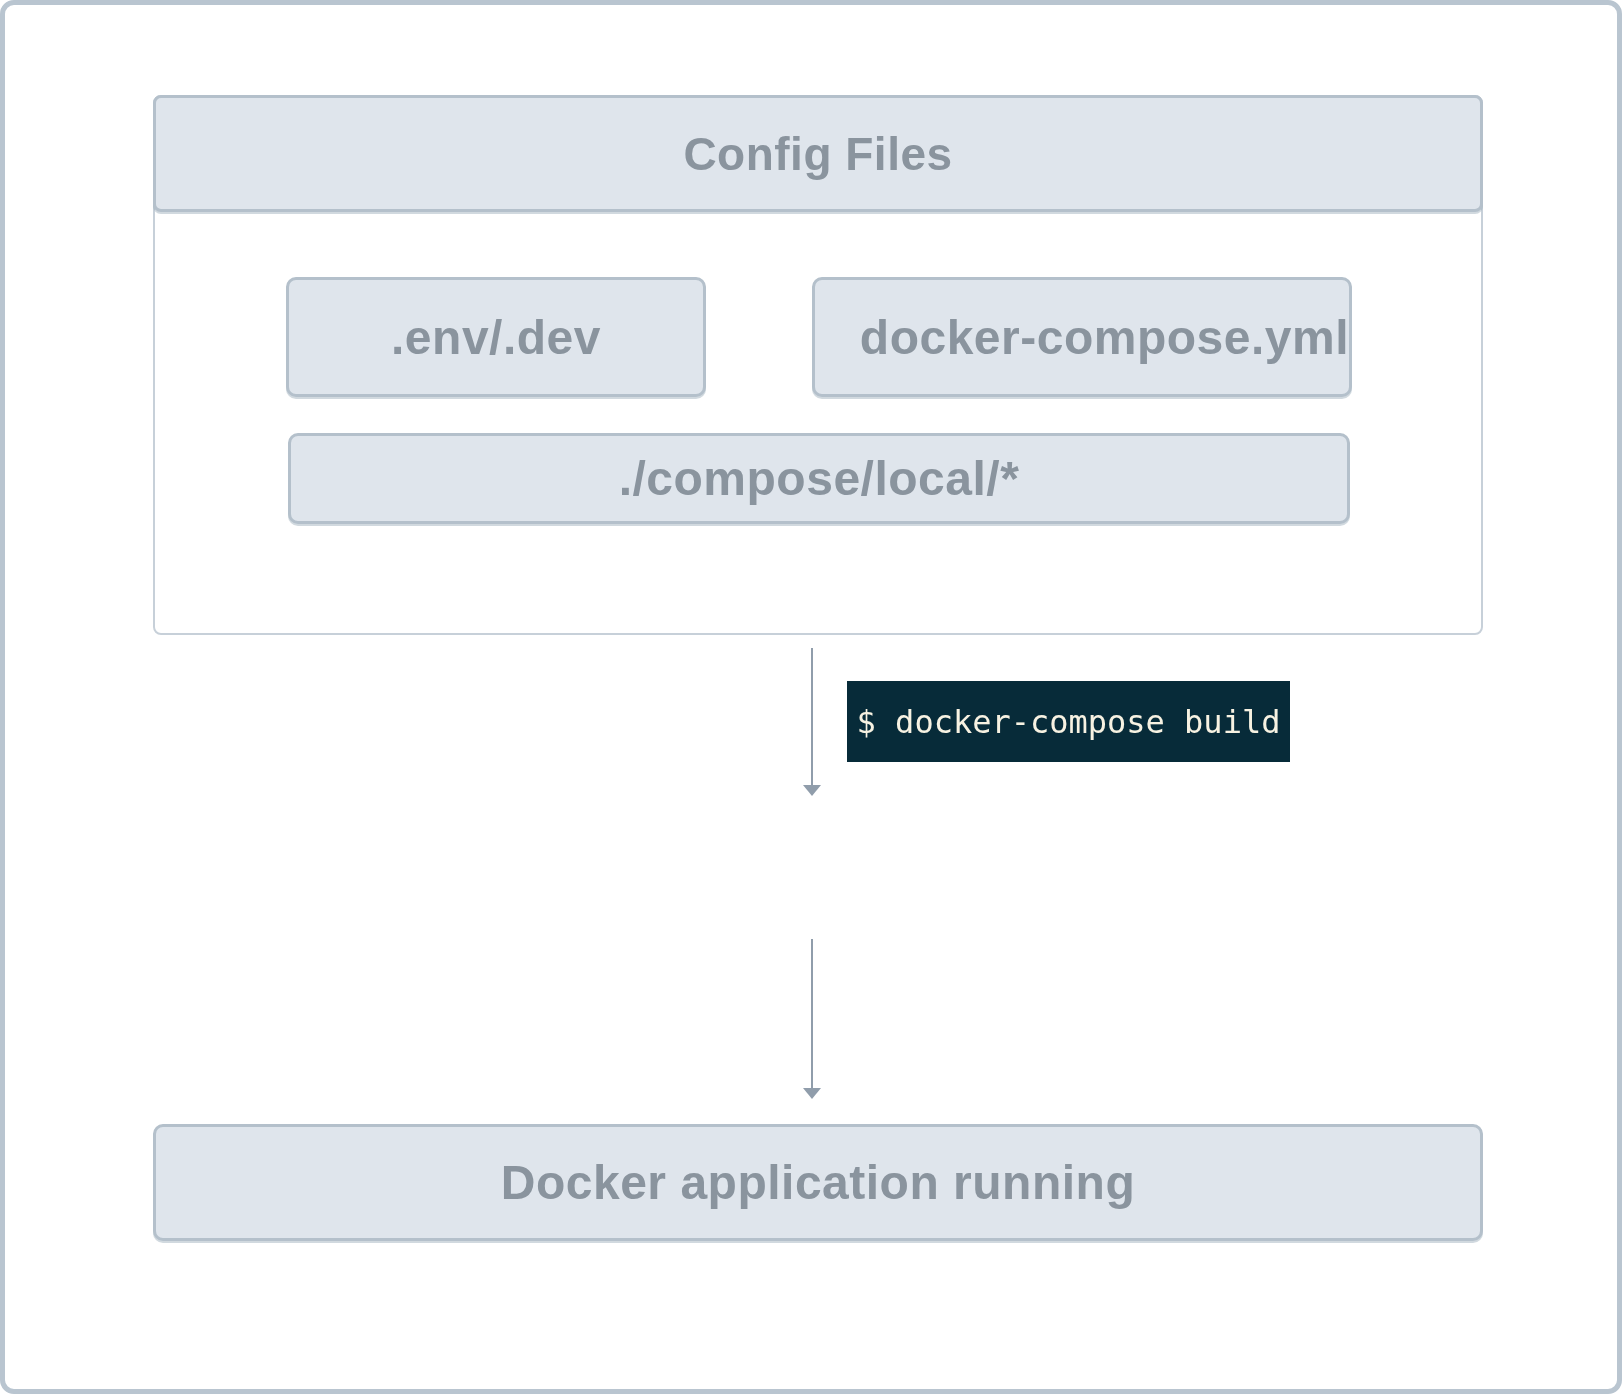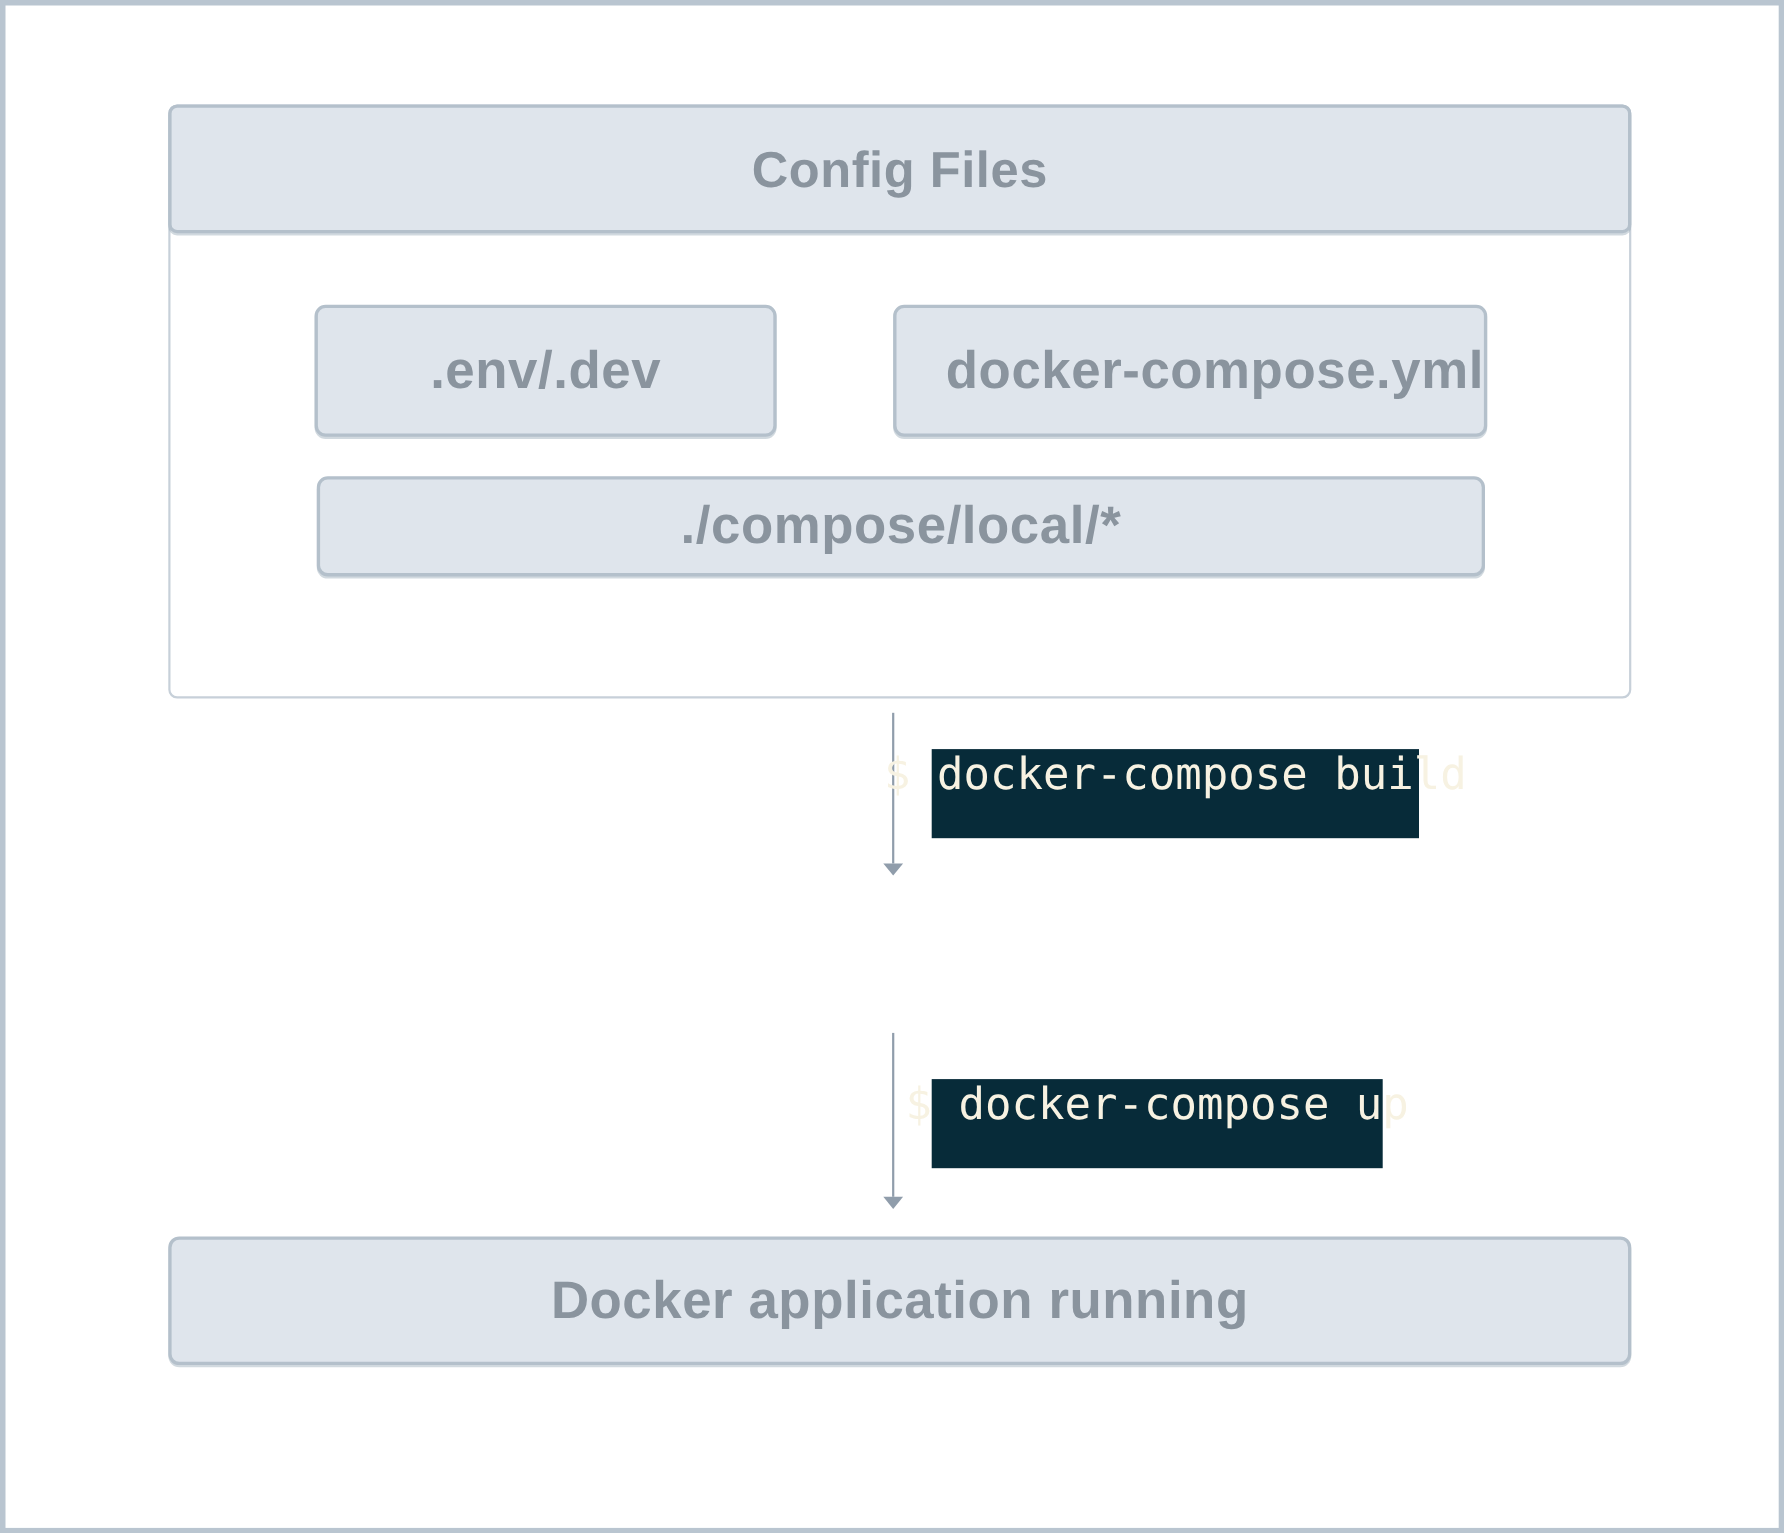--- a/index.html
+++ b/index.html
@@ -8,21 +8,21 @@
     background: #ffffff;
     font-family: "Liberation Sans", sans-serif;
   }
   .page {
     position: relative;
     width: 1622px;
     height: 1394px;
     box-sizing: border-box;
     background: #ffffff;
     border: 5px solid #b9c5d0;
-    border-radius: 0;
+    border-radius: 14px;
     overflow: hidden;
   }
   
   .node {
     position: absolute;
     box-sizing: border-box;
     background: #dfe5ec;
     border: 3px solid #b4c0cb;
     border-radius: 10px;
     box-shadow: 0 2px 0 rgba(154, 170, 184, 0.45);
@@ -80,23 +80,23 @@
     border-left: 9px solid transparent;
     border-right: 9px solid transparent;
     border-top: 11px solid #909dab;
   }
   .terminal {
     position: absolute;
     box-sizing: border-box;
     background: #072b39;
     color: #f7f2e2;
     font-family: "DejaVu Sans Mono", "Liberation Mono", monospace;
-    font-size: 40px;
+    font-size: 32px;
     display: flex;
-    align-items: flex-start;
+    align-items: center;
     justify-content: center;
     white-space: pre;
   }
   .cmd-build { left: 842px; top: 676px; width: 443px; height: 81px; }
   .cmd-up    { left: 842px; top: 976px; width: 410px; height: 81px; }
 </style>
 </head>
 <body>
 
 <div class="page">
@@ -122,20 +122,17 @@
     <div class="head"></div>
   </div>
   <div class="terminal cmd-build">
     <span>$ docker-compose build</span>
   </div>
 
   <div class="arrow arrow-2">
     <div class="line"></div>
     <div class="head"></div>
   </div>
-  <div class="terminal cmd-up">
-    <span>$ docker-compose up</span>
-  </div>
   <div class="node result-running">
     <span>Docker application running</span>
   </div>
 
 </div>
 
 </body></html>

